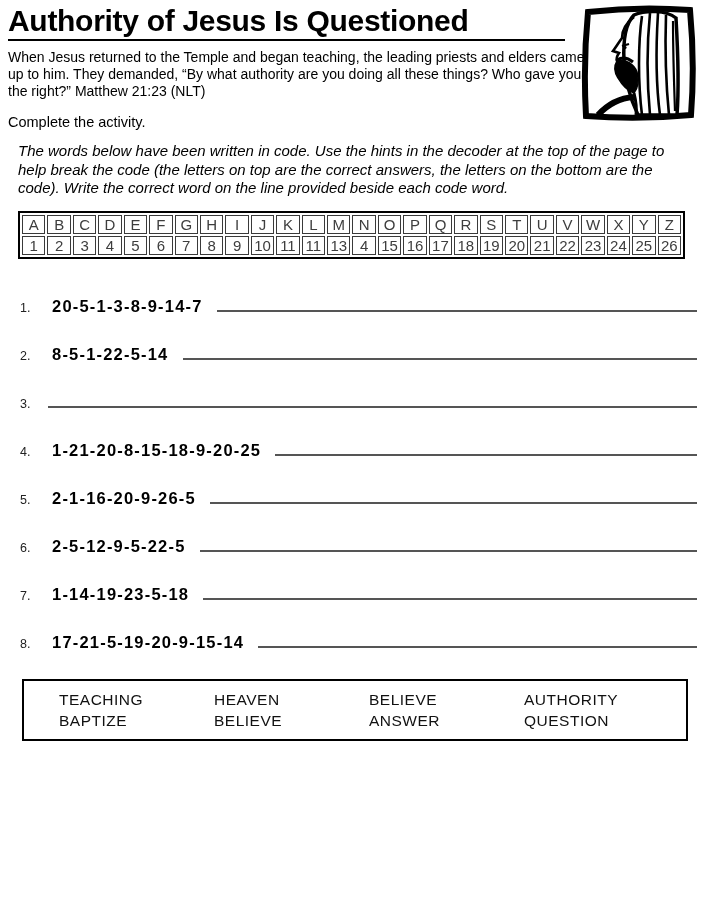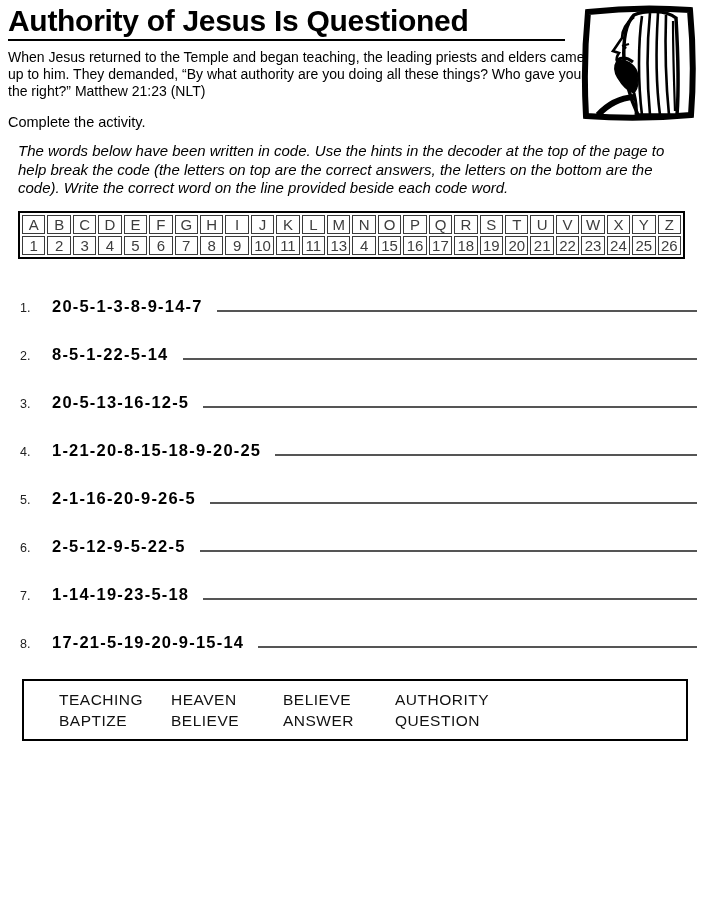--- a/index.html
+++ b/index.html
@@ -101,21 +101,21 @@
   }
   .word-bank {
     position: absolute;
     left: 22px;
     right: 19px;
     top: 679px;
     border: 2px solid #000;
     padding: 8px 0 8px 35px;
     background: #fff;
   }
-  .wb-row { display: flex; }
+  .wb-row { display: flex; gap: 43px; }
   .wb-cell {
     width: 112px;
     flex: none;
     font-size: 15.5px;
     letter-spacing: 0.5px;
     line-height: 21px;
     color: #111;
     white-space: nowrap;
   }
   .footer-rule {
@@ -244,21 +244,20 @@
         <span class="puzzle-code">20-5-1-3-8-9-14-7</span>
         <div class="answer-line"></div>
       </div>
       <div class="puzzle-row">
         <span class="puzzle-num">2.</span>
         <span class="puzzle-code">8-5-1-22-5-14</span>
         <div class="answer-line"></div>
       </div>
       <div class="puzzle-row">
         <span class="puzzle-num">3.</span>
-        <span class="puzzle-code">20-5-13-16-12-5</span>
         <div class="answer-line"></div>
       </div>
       <div class="puzzle-row">
         <span class="puzzle-num">4.</span>
         <span class="puzzle-code">1-21-20-8-15-18-9-20-25</span>
         <div class="answer-line"></div>
       </div>
       <div class="puzzle-row">
         <span class="puzzle-num">5.</span>
         <span class="puzzle-code">2-1-16-20-9-26-5</span>

